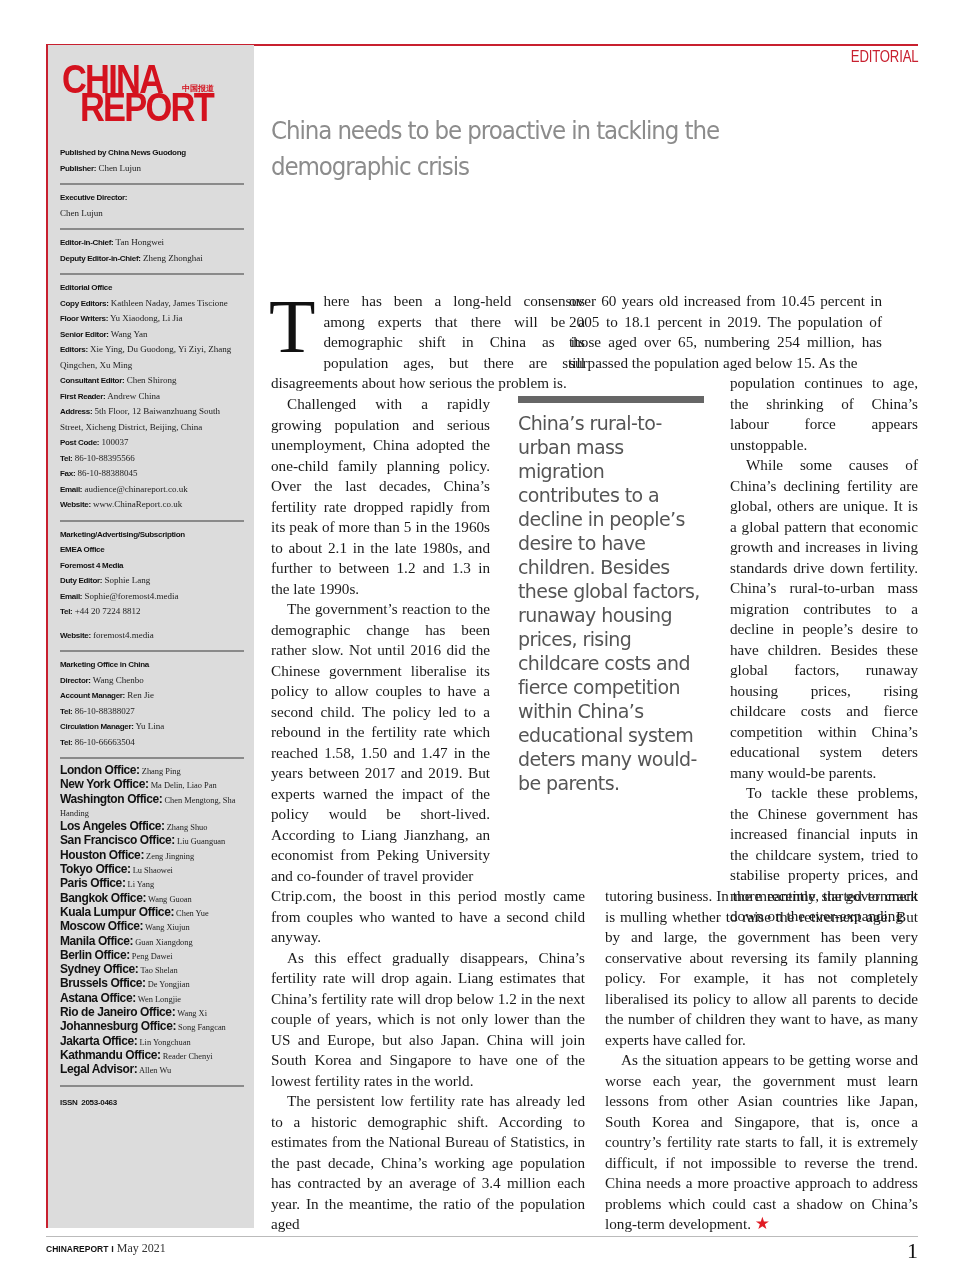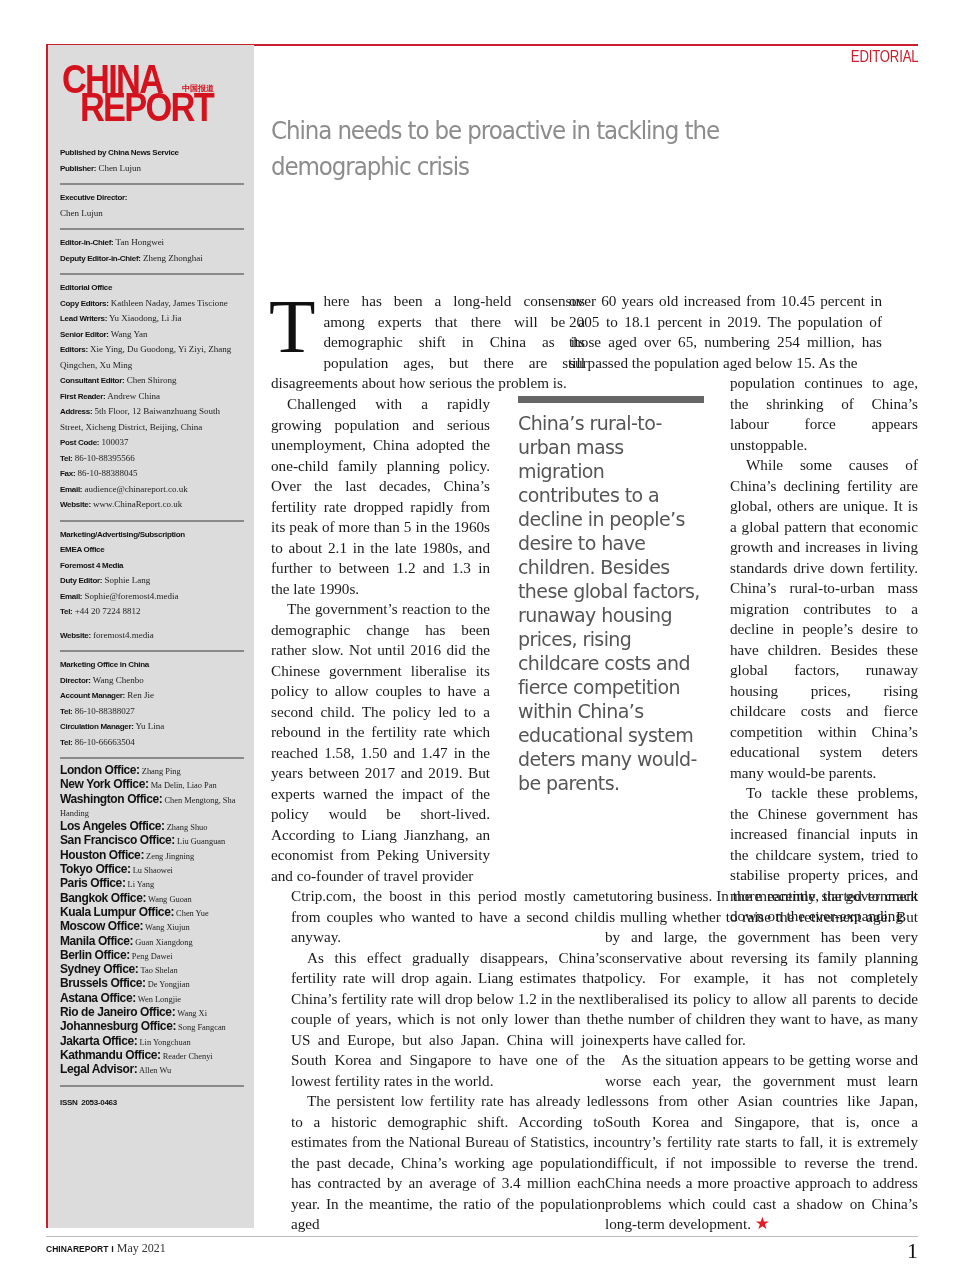--- a/index.html
+++ b/index.html
@@ -25,21 +25,21 @@
   .mast .gap { height: 8px; }
 
   .headline { position: absolute; left: 271px; top: 113px; width: 560px; font-family: "DejaVu Sans", sans-serif; font-size: 25px; line-height: 36px; color: #8c8c8c; letter-spacing: -1.2px; font-weight: normal; transform: scaleX(0.92); transform-origin: left top; }
 
   .body-text { font-size: 15.2px; line-height: 20.5px; text-align: justify; color: #1a1a1a; }
   .body-text p { text-indent: 16px; }
   .body-text p.noind { text-indent: 0; }
 
   .col1a { position: absolute; left: 271px; top: 291px; width: 314px; }
   .col1b { position: absolute; left: 271px; top: 394px; width: 219px; }
-  .col1c { position: absolute; left: 271px; top: 886px; width: 314px; margin-left: 20px; }
+  .col1c { position: absolute; left: 271px; top: 886px; width: 314px; }
 
   .col2a { position: absolute; left: 569px; top: 291px; width: 313px; }
   .col2b { position: absolute; left: 730px; top: 373px; width: 188px; }
   .col2c { position: absolute; left: 605px; top: 886px; width: 313px; }
 
   .dropcap { float: left; font-size: 76px; line-height: 58px; margin: 6px 8px 0 -2px; color: #111; }
 
   .pullquote { position: absolute; left: 518px; top: 396px; width: 186px; }
   .pullquote .bar { height: 7px; background: #666666; margin-bottom: 8px; }
   .pullquote .q { font-family: "DejaVu Sans", sans-serif; font-size: 19px; line-height: 24px; color: #555555; letter-spacing: -0.6px; }
@@ -61,35 +61,35 @@
 
 <aside class="sidebar">
   <div class="logo">
     <span class="l1">CHINA</span>
     <span class="cn">中国报道</span>
     <span class="l2">REPORT</span>
   </div>
 
   <div class="mast">
     <div class="blk">
-      <div><b>Published by China News Service</b></div>
+      <div><b>Published by China News Guodong</b></div>
       <div><b>Publisher:</b> <span>Chen Lujun</span></div>
     </div>
     <div class="blk">
       <div><b>Executive Director:</b></div>
       <div>Chen Lujun</div>
     </div>
     <div class="blk">
       <div><b>Editor-in-Chief:</b> <span>Tan Hongwei</span></div>
       <div><b>Deputy Editor-in-Chief:</b> <span>Zheng Zhonghai</span></div>
     </div>
     <div class="blk">
       <div><b>Editorial Office</b></div>
       <div><b>Copy Editors:</b> <span>Kathleen Naday, James Tiscione</span></div>
-      <div><b>Lead Writers:</b> <span>Yu Xiaodong, Li Jia</span></div>
+      <div><b>Floor Writers:</b> <span>Yu Xiaodong, Li Jia</span></div>
       <div><b>Senior Editor:</b> <span>Wang Yan</span></div>
       <div><b>Editors:</b> <span>Xie Ying, Du Guodong, Yi Ziyi, Zhang Qingchen, Xu Ming</span></div>
       <div><b>Consultant Editor:</b> <span>Chen Shirong</span></div>
       <div><b>First Reader:</b> <span>Andrew China</span></div>
       <div><b>Address:</b> <span>5th Floor, 12 Baiwanzhuang South Street, Xicheng District, Beijing, China</span></div>
       <div><b>Post Code:</b> <span>100037</span></div>
       <div><b>Tel:</b> <span>86-10-88395566</span></div>
       <div><b>Fax:</b> <span>86-10-88388045</span></div>
       <div><b>Email:</b> <span>audience@chinareport.co.uk</span></div>
       <div><b>Website:</b> <span>www.ChinaReport.co.uk</span></div>

